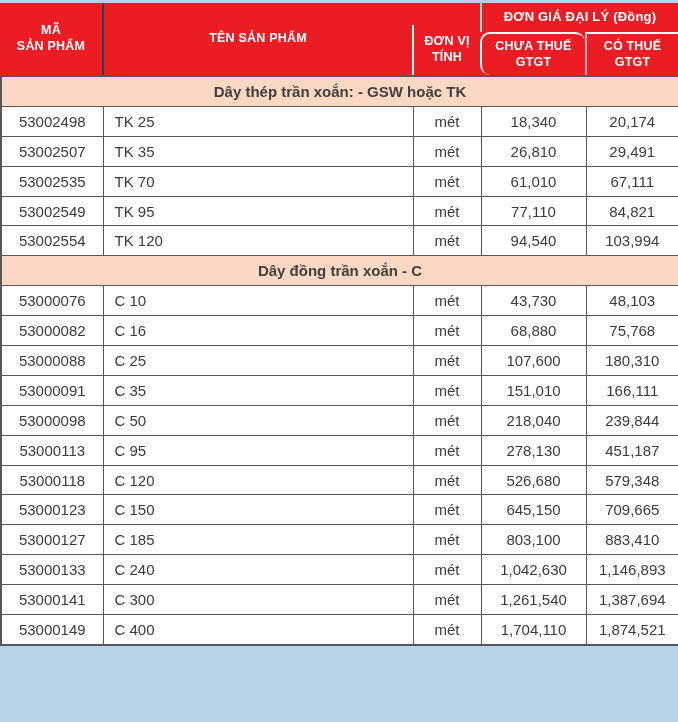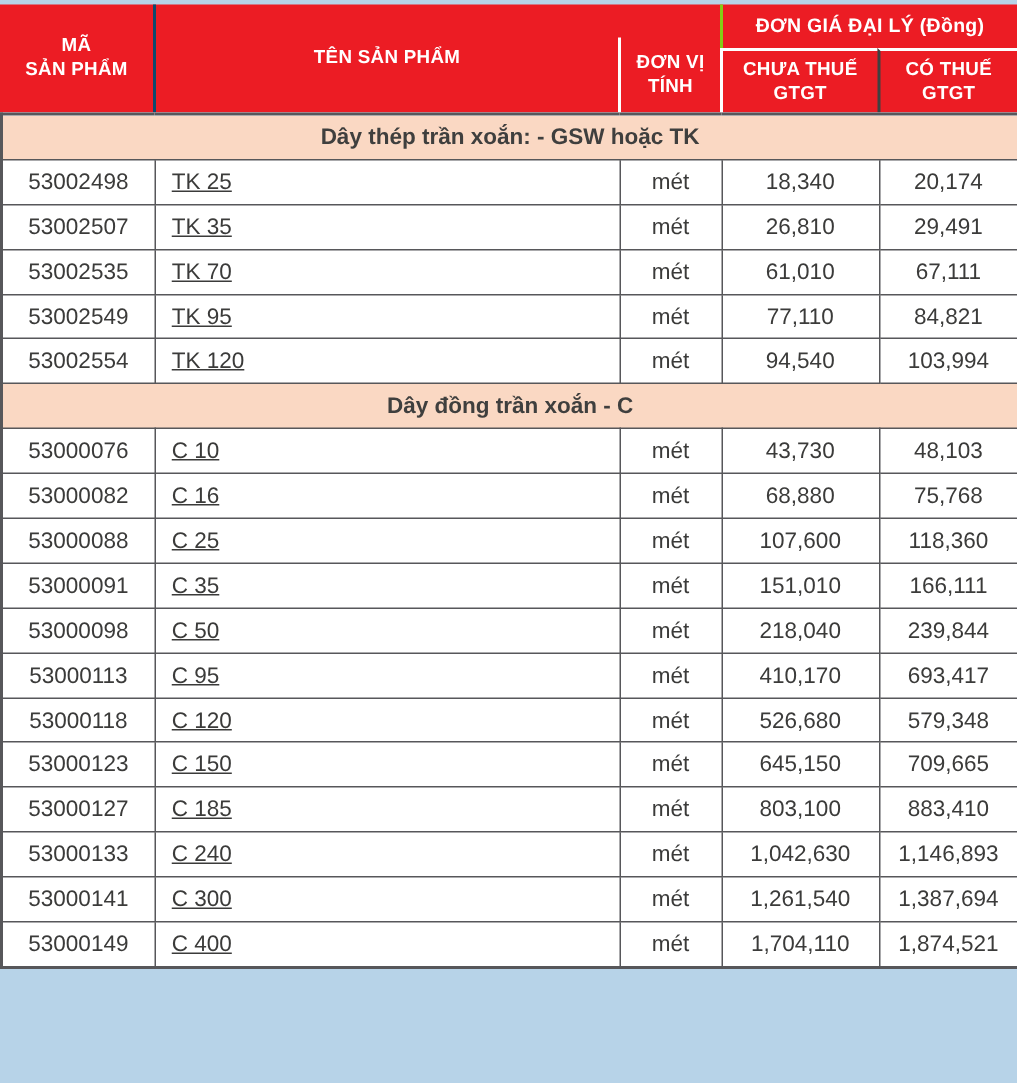--- a/index.html
+++ b/index.html
@@ -36,23 +36,23 @@
     display: flex;
     align-items: center;
     justify-content: center;
     white-space: pre-line;
     box-sizing: border-box;
     letter-spacing: .2px;
   }
   .h-code  { grid-column: 1; grid-row: 1 / 3; }
   .h-name  { grid-column: 2; grid-row: 1 / 3; border-left: 2px solid #0c4a6e; }
   .h-unit  { grid-column: 3; grid-row: 1 / 3; border-left: 2px solid #ffffff; margin-top: 22px; }
-  .h-group { grid-column: 4 / 6; grid-row: 1; border-left: 2px solid #84cc16; font-size: 13px; }
-  .h-ex    { grid-column: 4; grid-row: 2; border-left: 2px solid #ffffff; border-top: 2px solid #ffffff; }
-  .h-inc   { grid-column: 5; grid-row: 2; border-left: 2px solid #404040; border-top: 2px solid #ffffff; }
+  .h-group { grid-column: 4 / 6; grid-row: 1; border-left: 2px solid #5eead4; font-size: 13px; }
+  .h-ex    { grid-column: 4; grid-row: 2; border-left: 2px solid #ffffff; border-top: 2px solid #ffffff; border-radius: 10px; }
+  .h-inc   { grid-column: 5; grid-row: 2; border-left: 2px solid #fca5a5; border-top: 2px solid #ffffff; }
 
   
   table.body {
     position: absolute;
     top: 75px;
     left: 0;
     width: 678px;
     border-collapse: collapse;
     table-layout: fixed;
     background: #ffffff;
@@ -73,21 +73,20 @@
   table.body td {
     height: 28.9px;
     padding: 0 4px;
     text-align: center;
     white-space: nowrap;
     overflow: hidden;
   }
   table.body td.c1 {
     text-align: left;
     padding-left: 11px;
-    text-decoration: underline;
   }
   table.body td.section {
     background: #fad8c3;
     font-weight: 700;
     font-size: 15px;
     color: #3f3f3e;
     text-align: center;
     height: 28.9px;
     margin-top: 41px;
   }
@@ -172,42 +171,42 @@
           <td class="c1">C 16</td>
           <td class="c2">mét</td>
           <td class="c3">68,880</td>
           <td class="c4">75,768</td>
         </tr>
         <tr>
           <td class="c0">53000088</td>
           <td class="c1">C 25</td>
           <td class="c2">mét</td>
           <td class="c3">107,600</td>
-          <td class="c4">118,360</td>
+          <td class="c4">180,310</td>
         </tr>
         <tr>
           <td class="c0">53000091</td>
           <td class="c1">C 35</td>
           <td class="c2">mét</td>
           <td class="c3">151,010</td>
           <td class="c4">166,111</td>
         </tr>
         <tr>
           <td class="c0">53000098</td>
           <td class="c1">C 50</td>
           <td class="c2">mét</td>
           <td class="c3">218,040</td>
           <td class="c4">239,844</td>
         </tr>
         <tr>
           <td class="c0">53000113</td>
           <td class="c1">C 95</td>
           <td class="c2">mét</td>
-          <td class="c3">410,170</td>
-          <td class="c4">693,417</td>
+          <td class="c3">278,130</td>
+          <td class="c4">451,187</td>
         </tr>
         <tr>
           <td class="c0">53000118</td>
           <td class="c1">C 120</td>
           <td class="c2">mét</td>
           <td class="c3">526,680</td>
           <td class="c4">579,348</td>
         </tr>
         <tr>
           <td class="c0">53000123</td>

